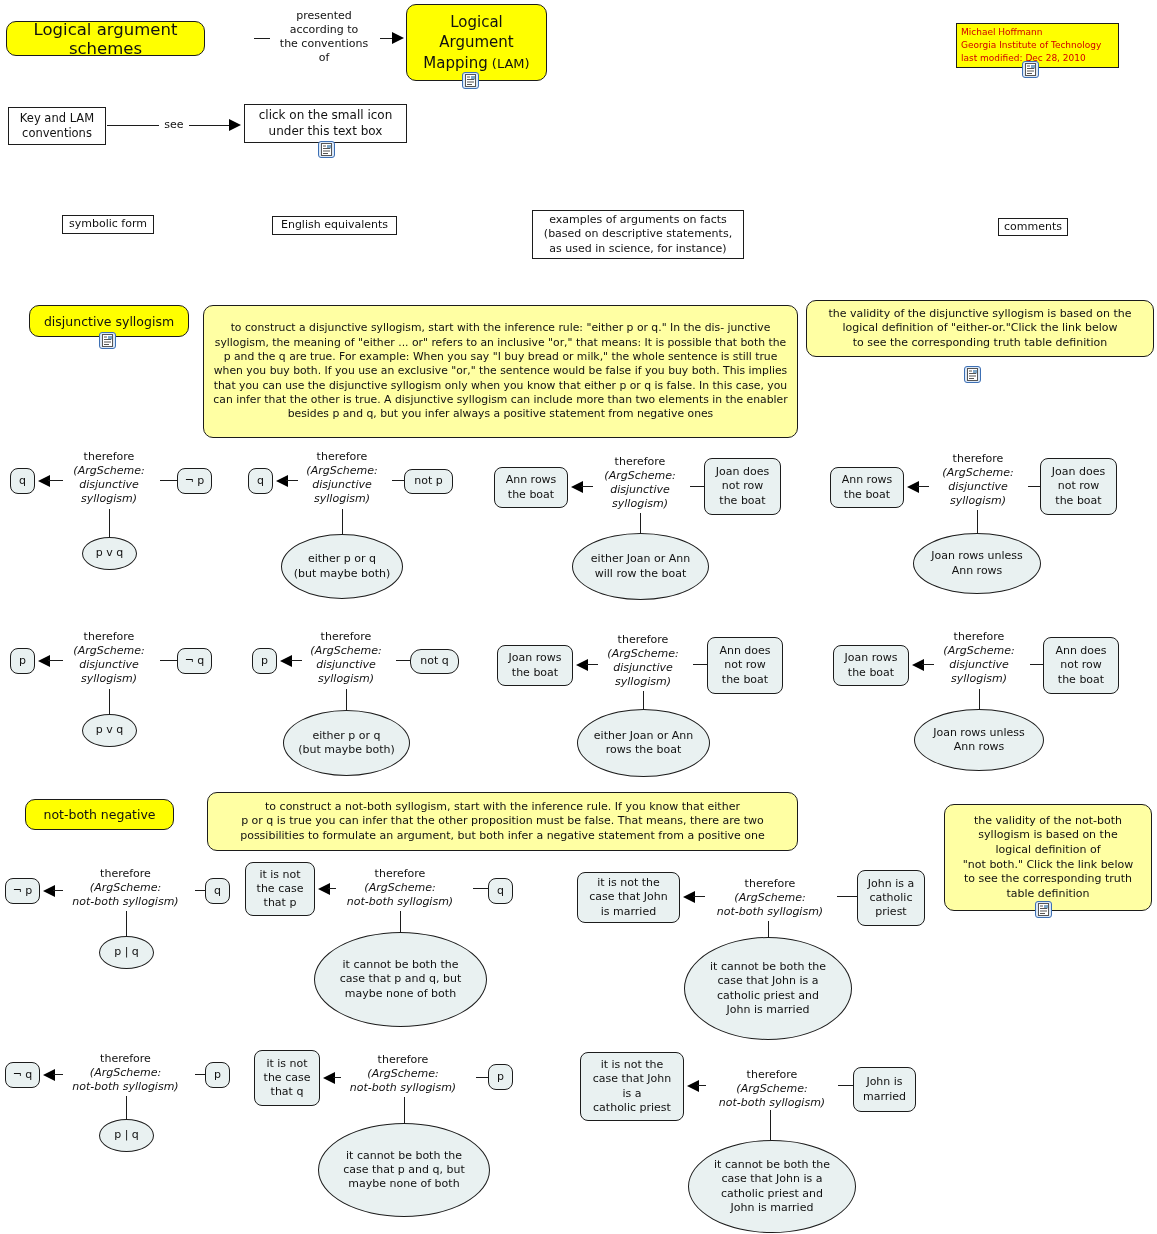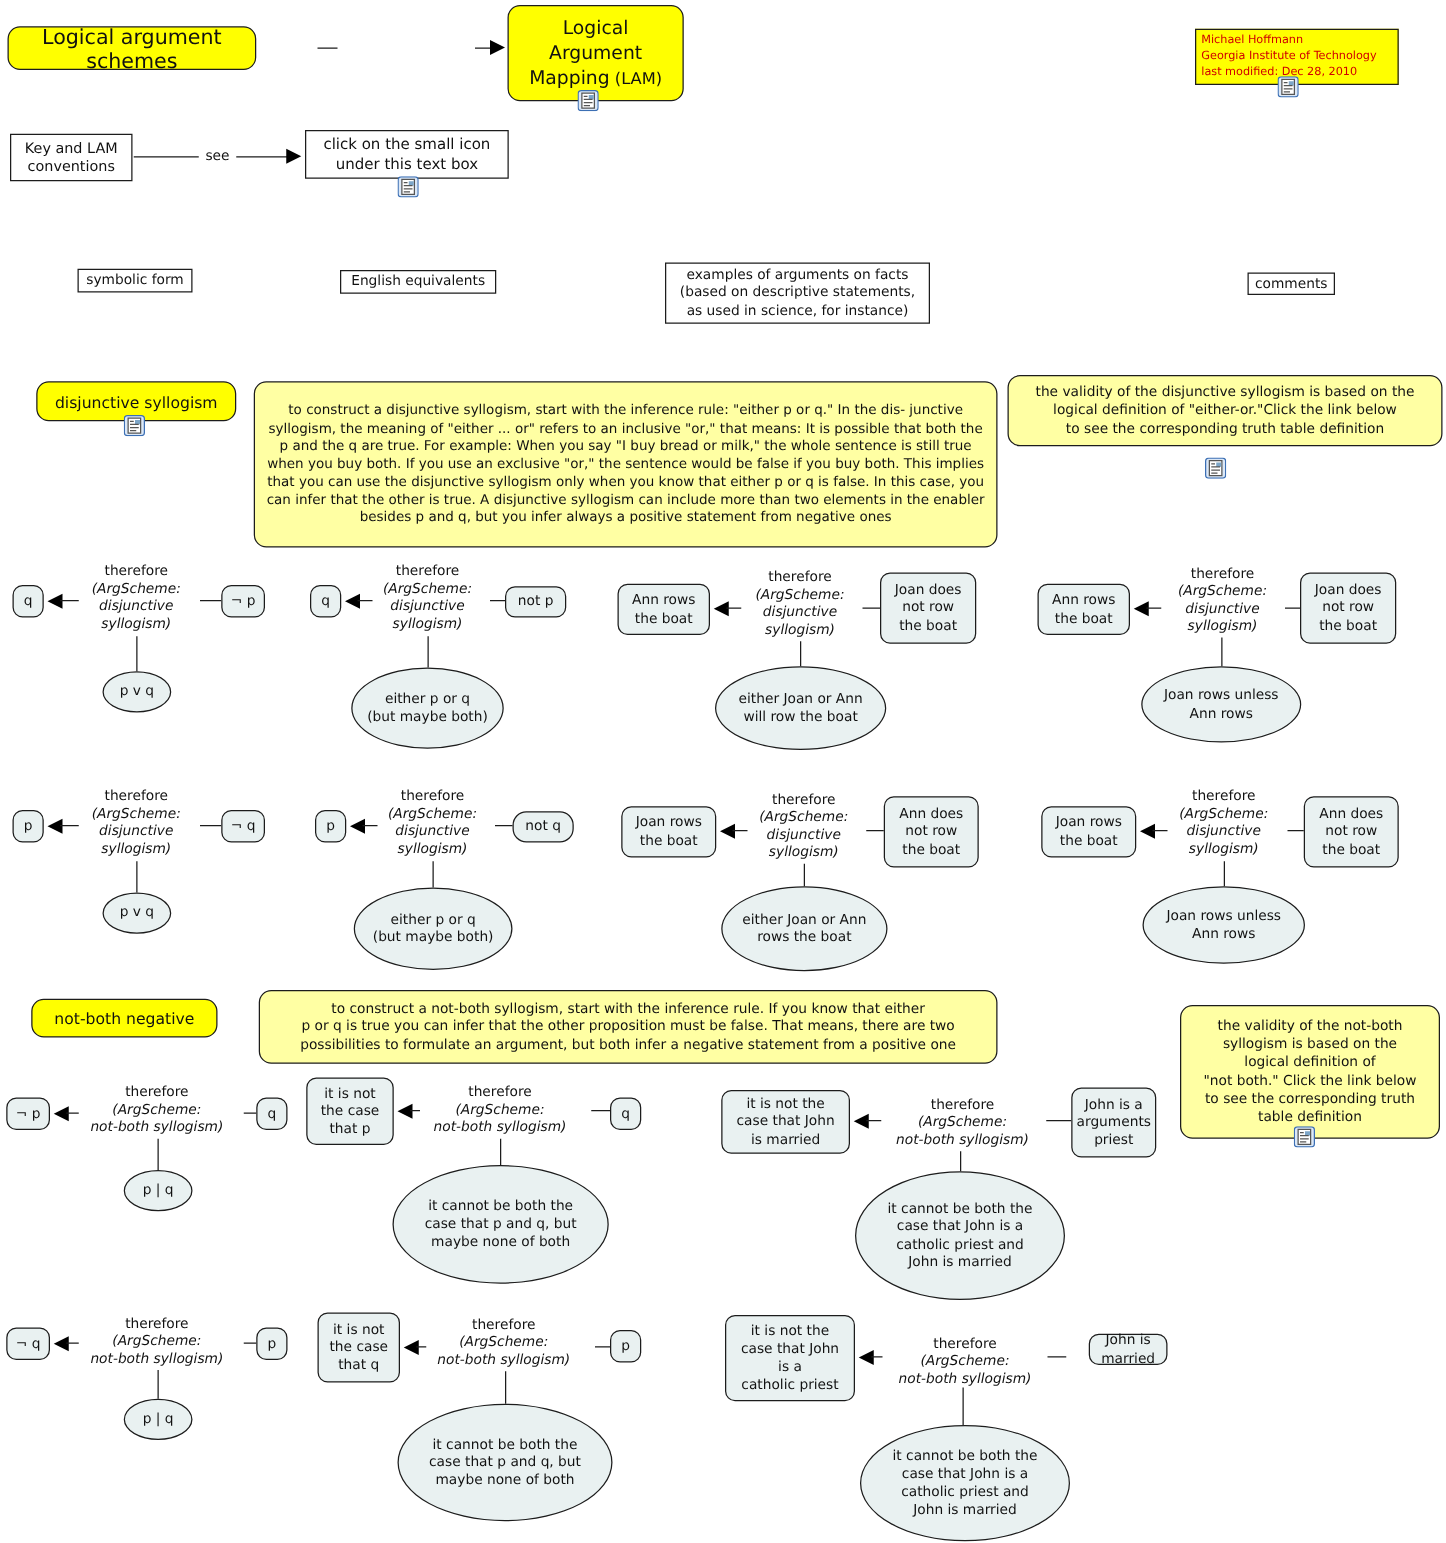--- a/index.html
+++ b/index.html
@@ -32,20 +32,24 @@
   .credit{position:absolute;background:#ffff00;border:1px solid #1c1c1c;color:#d00000;
      font-size:9px;line-height:1.45;text-align:left;box-sizing:border-box;padding:2px 4px;}
 </style>
 </head>
 <body>
 
 <div id="canvas">
 
   <div class="ybox" style="left:6px;top:21px;width:199px;height:35px;font-size:16.5px;">Logical argument schemes</div>
   <div class="h" style="left:254px;top:38px;width:16px;"></div>
+  <div class="ft" style="left:268px;top:9px;width:112px;">presented
+according to
+the conventions
+of</div>
   <div class="h" style="left:380px;top:38px;width:14px;"></div>
   <div class="tr" style="left:392px;top:32px;"></div>
   <div class="ybox" style="left:406px;top:4px;width:141px;height:77px;font-size:15px;line-height:1.35;padding:2px 4px;">
     <div><span>Logical Argument Mapping</span><span style="font-size:13px;"> (LAM)</span></div>
   </div>
   <div class="ic" style="left:462px;top:72px;">
     <svg width="17" height="17" viewBox="0 0 17 17">
         <rect x="0.5" y="0.5" width="16" height="16" rx="2.5" fill="#dbe8f7" stroke="#3c6fb4"></rect>
         <rect x="3.5" y="2.5" width="10" height="12" fill="#fff" stroke="#555"></rect>
         <rect x="9" y="4" width="4" height="3.5" fill="#7da6c8"></rect>
@@ -315,21 +319,21 @@
 is married</div>
   <div class="tl" style="left:683px;top:891px;"></div>
   <div class="h" style="left:693px;top:896px;width:12px;"></div>
   <div class="ll" style="left:704px;top:877px;width:132px;">
     <div>therefore</div>
       <div class="arg">(ArgScheme:
 not-both syllogism)</div>
   </div>
   <div class="h" style="left:837px;top:896px;width:20px;"></div>
   <div class="n" style="left:857px;top:870px;width:68px;height:56px;">John is a
-arguments
+catholic
 priest</div>
   <div class="v" style="left:768px;top:921px;height:16px;"></div>
   <div class="e" style="left:684px;top:937px;width:168px;height:103px;">it cannot be both the
 case that John is a
 catholic priest and
 John is married</div>
 
   <div class="n" style="left:5px;top:1062px;width:35px;height:26px;">¬ q</div>
   <div class="tl" style="left:43px;top:1069px;"></div>
   <div class="h" style="left:53px;top:1074px;width:10px;"></div>
@@ -365,21 +369,21 @@
 is a
 catholic priest</div>
   <div class="tl" style="left:687px;top:1080px;"></div>
   <div class="h" style="left:697px;top:1085px;width:9px;"></div>
   <div class="ll" style="left:706px;top:1068px;width:132px;">
     <div>therefore</div>
       <div class="arg">(ArgScheme:
 not-both syllogism)</div>
   </div>
   <div class="h" style="left:838px;top:1085px;width:15px;"></div>
-  <div class="n" style="left:853px;top:1067px;width:63px;height:25px;margin-left:18px;">John is
+  <div class="n" style="left:853px;top:1067px;width:63px;height:45px;">John is
 married</div>
   <div class="v" style="left:770px;top:1110px;height:30px;"></div>
   <div class="e" style="left:688px;top:1140px;width:168px;height:93px;">it cannot be both the
 case that John is a
 catholic priest and
 John is married</div>
 
 </div>
 
 </body></html>

